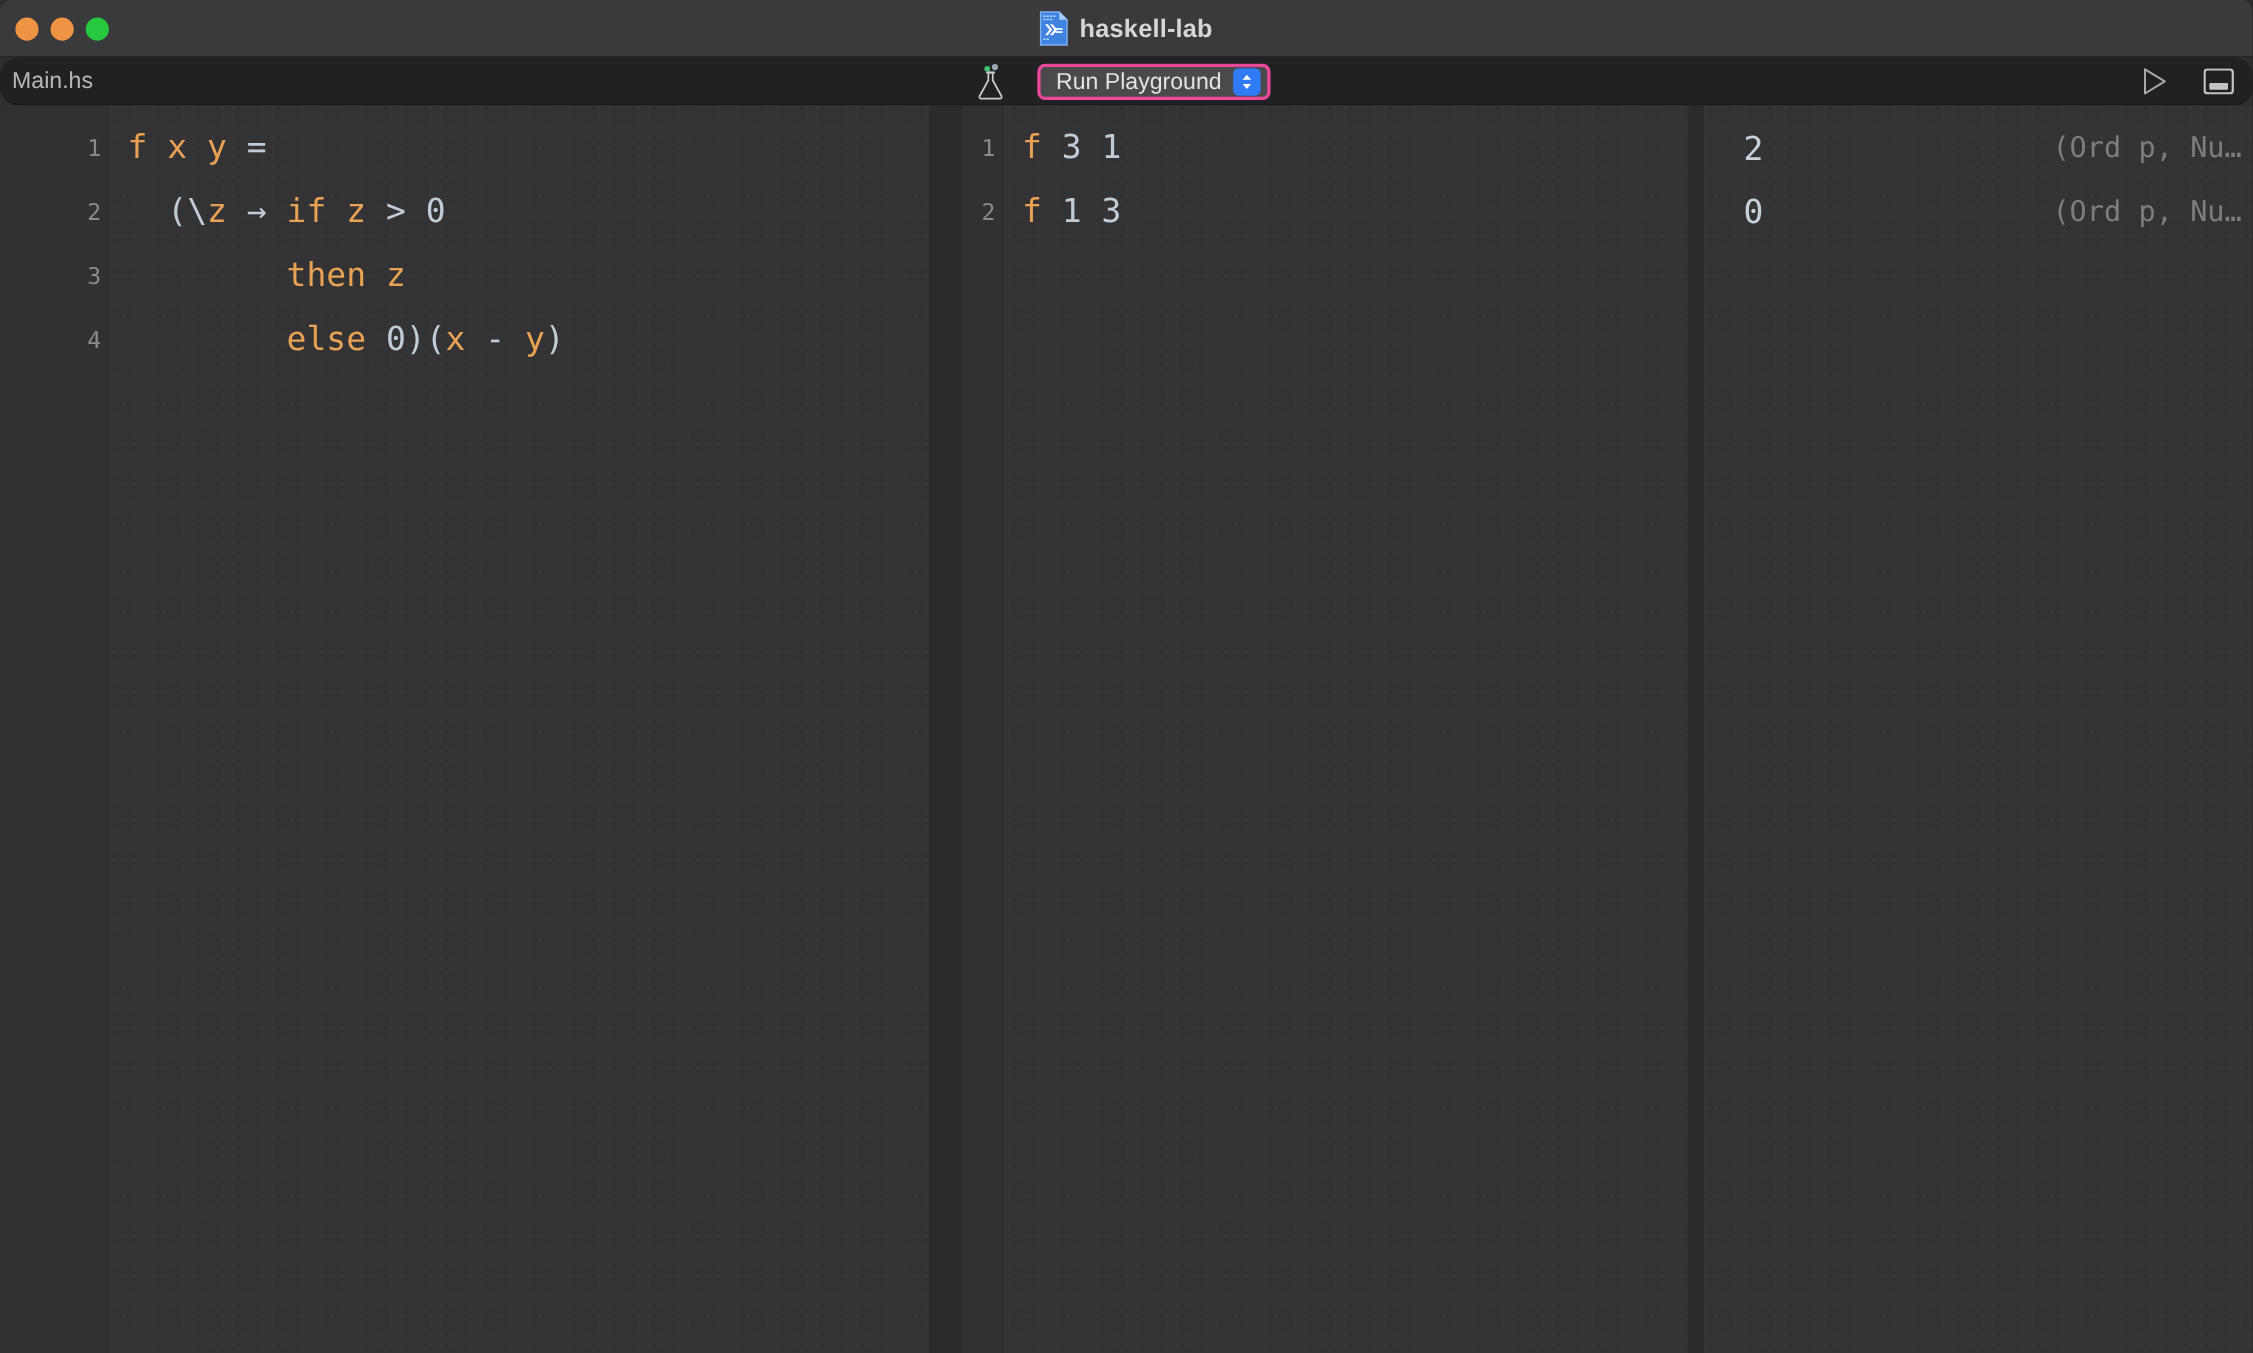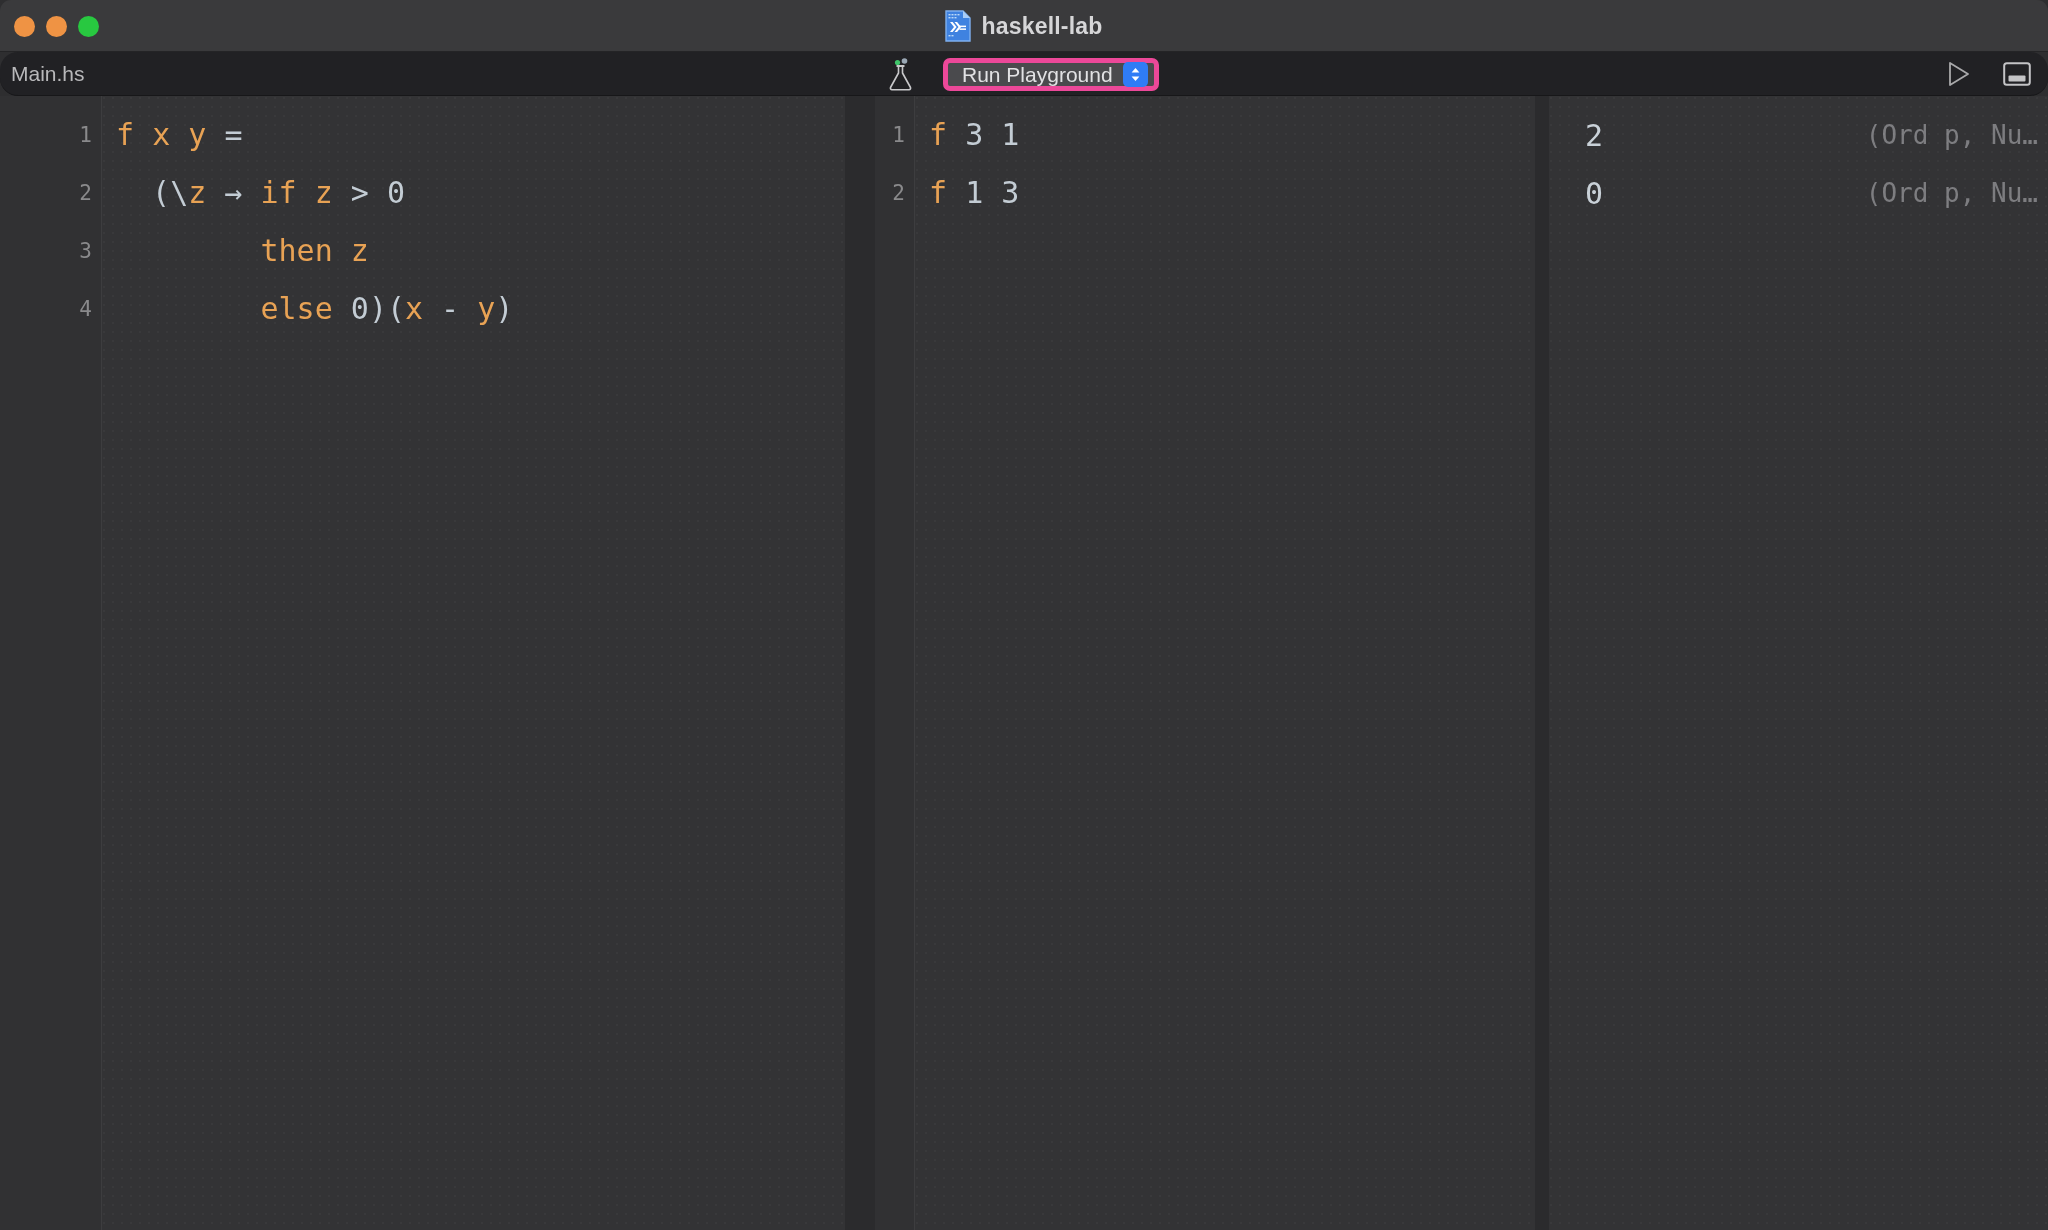--- a/index.html
+++ b/index.html
@@ -65,21 +65,21 @@
     display:flex; align-items:center; justify-content:center;
   }
   .flask-icon { width:32px; height:34px; display:block; }
 
   .popup-btn {
     position:absolute; left:943px; top:6px;
     height:33px; padding:0 6px 0 14px;
     background:#4a4a4d;
     border-radius:7px;
     display:flex; align-items:center; gap:10px;
-    border:5px solid #ec4899;
+    border:3px solid #ec4899;
   }
   .popup-label {
     font-size:21px; color:#e2e2e4; white-space:nowrap;
   }
   .popup-chev {
     width:25px; height:25px; border-radius:5px;
     background:#2f7cf6;
     display:flex; align-items:center; justify-content:center;
     flex:0 0 25px;
   }

